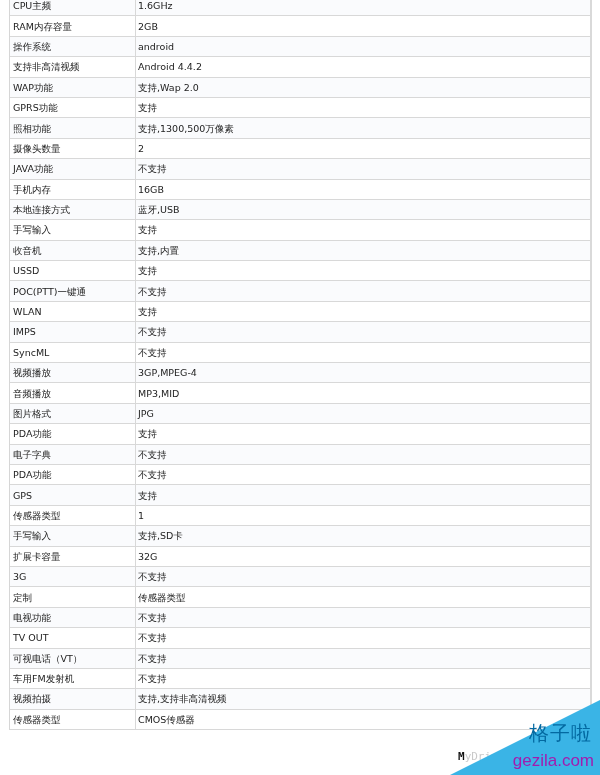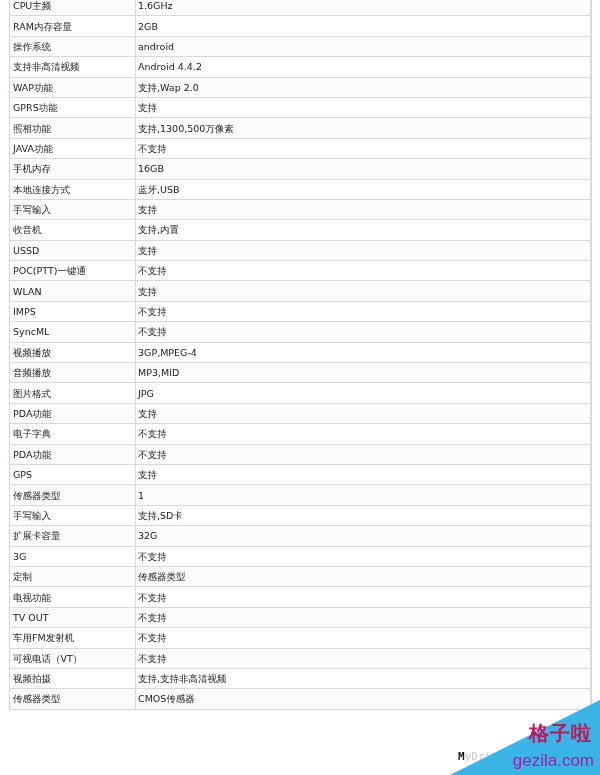--- a/index.html
+++ b/index.html
@@ -22,21 +22,21 @@
   td.label { width: 122px; border-right: 1px solid #d8d8d8; }
   td.value { padding-left: 2px; }
   tr:nth-child(odd) td { background: #fafbfd; }
   tr:nth-child(even) td { background: #ffffff; }
   .watermark {
     position: absolute; right: 0; bottom: 0; width: 170px; height: 85px;
     pointer-events: none;
   }
   .wm-tri { position: absolute; right: 0; bottom: 0; width: 0; height: 0;
     border-left: 150px solid transparent; border-bottom: 75px solid #3ab4e6; }
-  .wm-cn { position: absolute; right: 8px; bottom: 28px; color: #be185d; font-size: 20px; font-weight: bold; letter-spacing: 1px; }
+  .wm-cn { position: absolute; right: 8px; bottom: 28px; color: #0369a1; font-size: 20px; font-weight: normal; letter-spacing: 1px; }
   .wm-en { position: absolute; right: 6px; bottom: 4px; color: #a21caf; font-size: 17px; font-family: Liberation Sans, sans-serif; text-align: center; }
   .wm-faint { position: absolute; left: 20px; bottom: 11px; color: #c9c9c9; font-size: 11px; font-family: "DejaVu Sans Mono", monospace; padding-left: 8px; }
   .wm-faint b { color: #111; font-weight: bold; }
 </style>
 </head>
 <body>
 
 <div class="table-wrap">
   <table>
     <tbody id="spec-body">
@@ -60,20 +60,24 @@
           <td class="label">WAP功能</td>
           <td class="value">支持,Wap 2.0</td>
         </tr>
         <tr>
           <td class="label">GPRS功能</td>
           <td class="value">支持</td>
         </tr>
         <tr>
           <td class="label">照相功能</td>
           <td class="value">支持,1300,500万像素</td>
+        </tr>
+        <tr>
+          <td class="label">摄像头数量</td>
+          <td class="value">2</td>
         </tr>
         <tr>
           <td class="label">JAVA功能</td>
           <td class="value">不支持</td>
         </tr>
         <tr>
           <td class="label">手机内存</td>
           <td class="value">16GB</td>
         </tr>
         <tr>
@@ -158,25 +162,25 @@
         </tr>
         <tr>
           <td class="label">电视功能</td>
           <td class="value">不支持</td>
         </tr>
         <tr>
           <td class="label">TV OUT</td>
           <td class="value">不支持</td>
         </tr>
         <tr>
-          <td class="label">车用FM发射机</td>
+          <td class="label">可视电话（VT）</td>
           <td class="value">不支持</td>
         </tr>
         <tr>
-          <td class="label">可视电话（VT）</td>
+          <td class="label">车用FM发射机</td>
           <td class="value">不支持</td>
         </tr>
         <tr>
           <td class="label">视频拍摄</td>
           <td class="value">支持,支持非高清视频</td>
         </tr>
         <tr>
           <td class="label">传感器类型</td>
           <td class="value">CMOS传感器</td>
         </tr>

